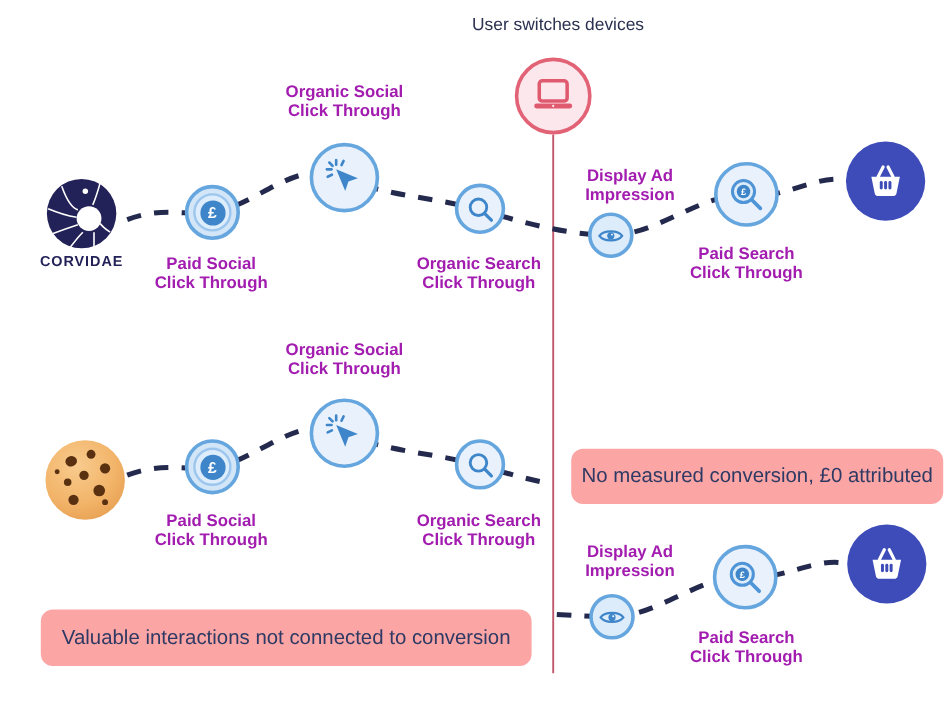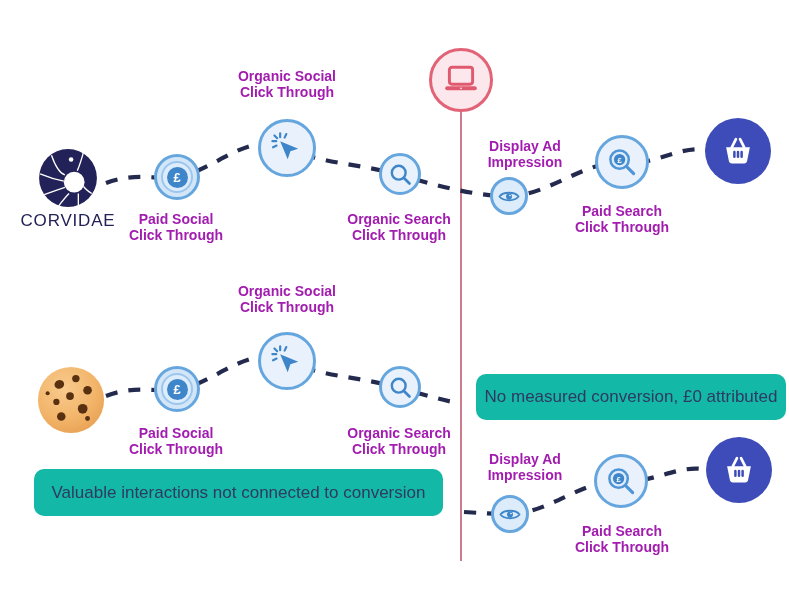--- a/index.html
+++ b/index.html
@@ -10,21 +10,21 @@
   .abs{position:absolute;}
   .step-label{
     position:absolute;font-weight:700;font-size:14px;line-height:1.17;
     color:#a21caf;white-space:pre-line;text-align:center;
   }
   .step-label.left{text-align:center;}
   .device-label{
     position:absolute;font-size:14.5px;color:#2b3150;text-align:center;
   }
   .callout{
-    position:absolute;background:#14b8a6;border-radius:10px;
+    position:absolute;background:#fca5a5;border-radius:10px;
     color:#2e3a63;font-size:17px;display:flex;align-items:center;justify-content:center;
     text-align:center;
   }
   .node{
     position:absolute;border-radius:50%;box-sizing:border-box;
     display:flex;align-items:center;justify-content:center;
     background:#e9f2fc;border:3px solid #66a6df;
   }
   .node.coin{background:#d3e6f8;}
   .coin-ring{
@@ -32,40 +32,41 @@
     border:2px solid #9cc6ee;background:#ddedfb;
     display:flex;align-items:center;justify-content:center;
   }
   .coin-core{
     width:21px;height:21px;border-radius:50%;background:#3e86c9;
     color:#ffffff;font-weight:700;font-size:13px;line-height:21px;text-align:center;
   }
   .node.basket-node{background:#3d4cb8;border:none;}
   .node.device-node{background:#fce8ec;border:3px solid #e26276;}
   .brand-text{
-    position:absolute;font-weight:400;font-size:17px;letter-spacing:0.8px;
+    position:absolute;font-weight:700;font-size:12px;letter-spacing:0.8px;
     color:#232258;text-align:center;
   }
 </style>
 </head>
 <body>
 
 <div id="canvas">
 
   <svg class="abs" width="789" height="592" viewBox="0 0 789 592" style="left:0;top:0;">
     <line x1="461" y1="112" x2="461" y2="561" stroke="#c25a6e" stroke-width="1.6"></line>
     <path d="M106 183 C135 172,155 180,177 177 C215 171,248 130,287 148
              C322 164,362 164,400 175 C435 185,472 196,509 196
              C548 196,585 160,622 163 C655 166,680 145,706 150" fill="none" stroke="#242a4e" stroke-width="4.2" stroke-dasharray="12 11"></path>
     <path d="M106 396 C135 385,155 392,177 390 C215 384,248 343,287 361
              C322 377,362 377,400 388 C425 395,445 401,459 403" fill="none" stroke="#242a4e" stroke-width="4.2" stroke-dasharray="12 11"></path>
     <path d="M464 512 C480 513,494 514,510 514 C548 514,585 478,621 481
              C652 484,682 463,706 470" fill="none" stroke="#242a4e" stroke-width="4.2" stroke-dasharray="12 11"></path>
   </svg>
 
+  <div class="device-label" style="left:380px;top:13px;width:170px;">User switches devices</div>
 
   <div class="node device-node" style="left:429px;top:48px;width:64px;height:64px;">
     <svg width="38" height="32" viewBox="0 0 36 30">
       <rect x="7" y="3" width="22" height="16" rx="2.5" fill="none" stroke="#e05a6f" stroke-width="2.8"></rect>
       <rect x="3" y="21" width="30" height="3.8" rx="1.9" fill="#e05a6f"></rect>
       <circle cx="18" cy="22.9" r="0.9" fill="#fce8ec"></circle>
     </svg>
   </div>
 
   <svg class="abs" style="left:37px;top:147px;" width="62" height="62" viewBox="0 0 60 60">
@@ -239,15 +240,15 @@
       <path d="M5.5 11 H28.5 L25.8 24.2 C25.6 25.6 24.4 26.5 23 26.5 H11
                C9.6 26.5 8.4 25.6 8.2 24.2 Z" fill="#ffffff"></path>
       <g stroke="#3d4cb8" stroke-width="2.4" stroke-linecap="round">
         <path d="M13.5 15.5 V20"></path>
           <path d="M17 15.5 V20"></path>
           <path d="M20.5 15.5 V20"></path>
       </g>
     </svg>
   </div>
 
-  <div class="callout" style="left:34px;top:469px;width:409px;height:47px;">Valuable interactions not connected to conversion</div>
+  <div class="callout" style="left:34px;top:508px;width:409px;height:47px;">Valuable interactions not connected to conversion</div>
 
 </div>
 
 </body></html>

